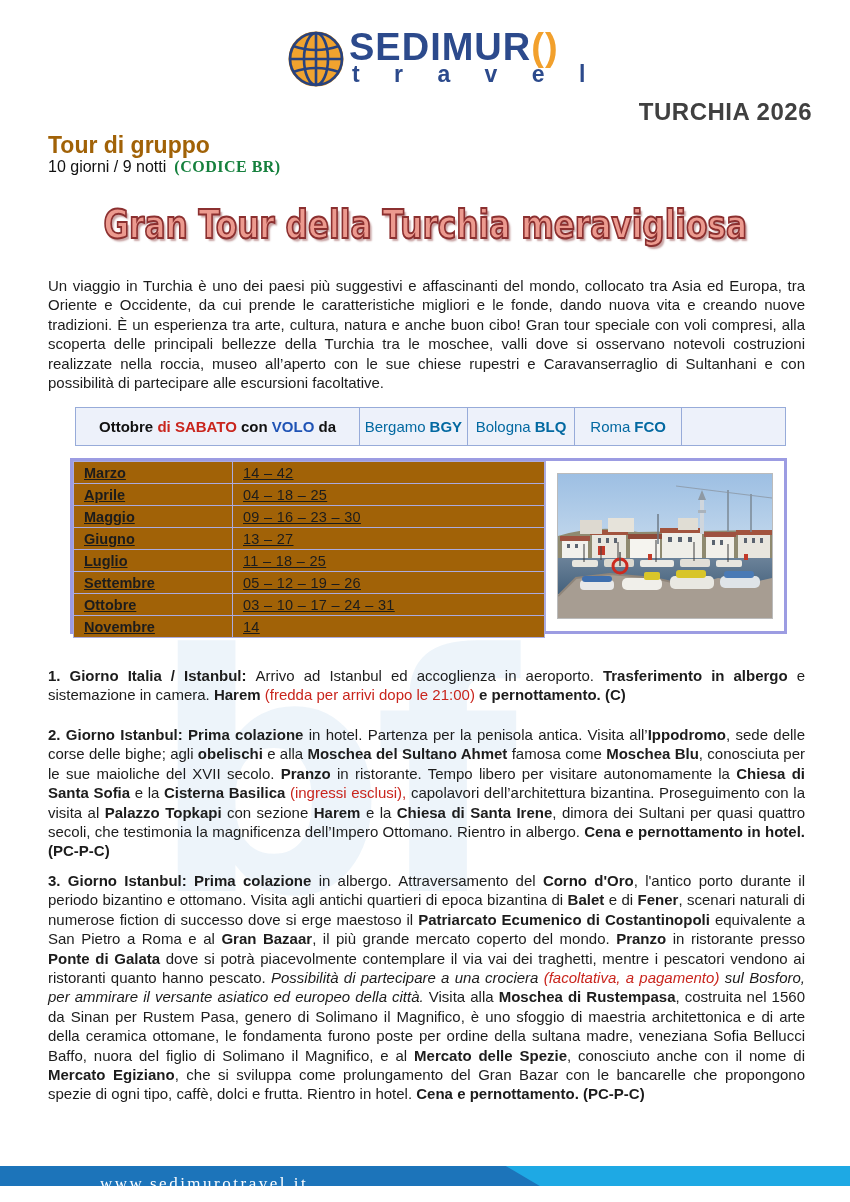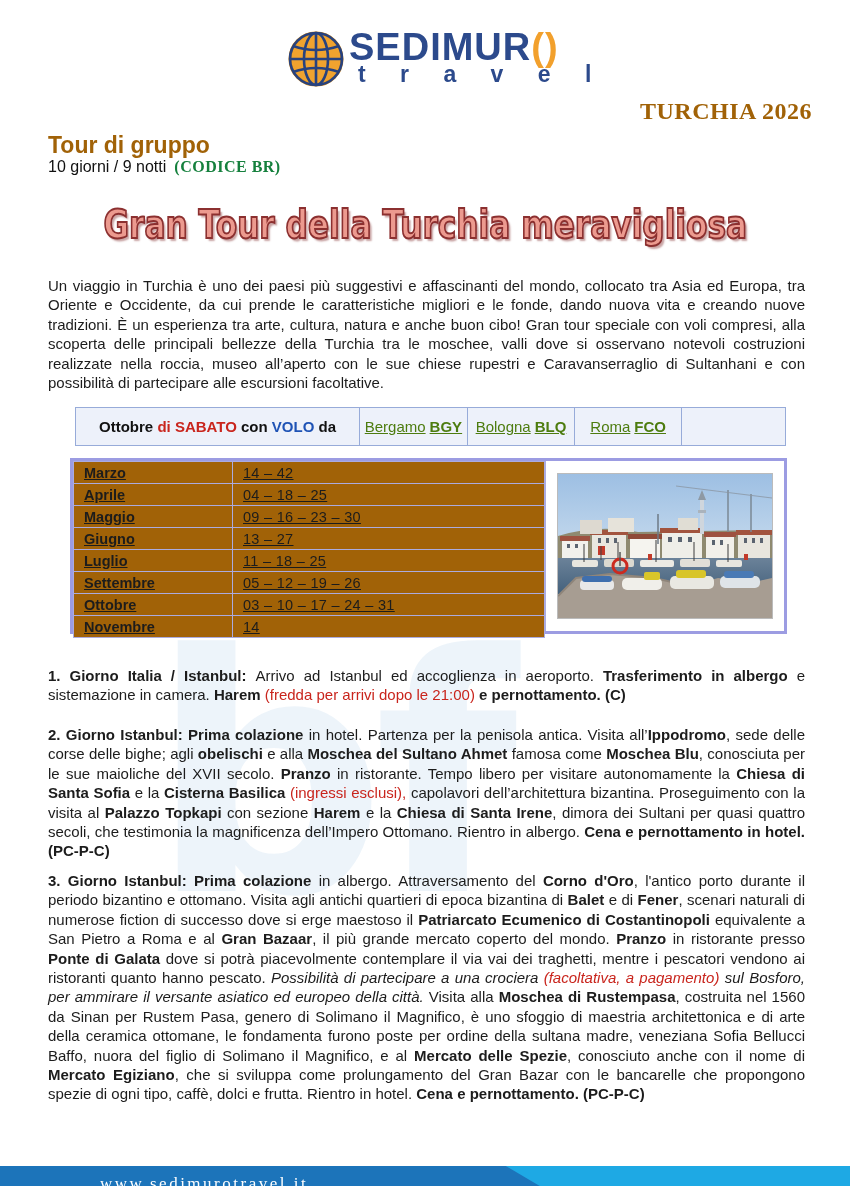--- a/index.html
+++ b/index.html
@@ -5,43 +5,43 @@
   html,body{margin:0;padding:0;background:#ffffff;}
   .page{position:relative;width:850px;height:1202px;background:#fff;overflow:hidden;
         font-family:"Liberation Sans",sans-serif;color:#1c1c1c;}
 
   
   .logo{position:absolute;left:287px;top:28px;height:72px;}
   .globe{position:absolute;left:0;top:2px;}
   .logo-text{margin-left:62px;}
   .logo-line1{font-size:38px;font-weight:700;color:#2c4a8c;letter-spacing:1px;line-height:38px;}
   .logo-line1 .orange{color:#f2a02c;}
-  .logo-line2{font-size:23px;font-weight:700;color:#2c4a8c;letter-spacing:14px;line-height:24px;margin-top:-4px;margin-left:9px;}
-
-  
-  .edition{position:absolute;right:38px;top:98px;font-size:24px;font-weight:700;color:#a16207;letter-spacing:.5px;font-family:Liberation Serif, serif;}
+  .logo-line2{font-size:23px;font-weight:700;color:#2c4a8c;letter-spacing:14px;line-height:24px;margin-top:-4px;margin-left:3px;}
+
+  
+  .edition{position:absolute;right:38px;top:98px;font-size:24px;font-weight:700;color:#404040;letter-spacing:.5px;}
   .tour-type{position:absolute;left:48px;top:132px;font-size:23px;font-weight:700;color:#a16207;}
   .tour-duration{position:absolute;left:48px;top:158px;font-size:16px;color:#111;}
   .tour-duration .code{font-family:"Liberation Serif",serif;font-weight:700;color:#15803d;margin-left:8px;letter-spacing:.5px;}
 
   
   .banner{position:absolute;left:60px;top:194px;width:730px;height:60px;display:flex;align-items:center;justify-content:center;}
   .banner span{display:inline-block;white-space:nowrap;transform:scaleX(.8);
       font-family:"DejaVu Sans",sans-serif;font-weight:700;font-size:39px;color:#ec9a8f;
       -webkit-text-stroke:2px #8c3030;text-shadow:3px 3px 2px rgba(120,30,30,.40);}
 
   
   .intro{position:absolute;left:48px;top:276px;width:757px;margin:0;font-size:15px;line-height:19.4px;text-align:justify;}
 
   
   .dep-header{position:absolute;left:75px;top:407px;width:711px;height:39px;border-collapse:collapse;
       background:#edf1fa;font-size:15px;}
   .dep-header td{border:1px solid #97abd9;text-align:center;vertical-align:middle;}
   .dep-header td.label{width:290px;color:#111;}
-  .dep-header td.airport{width:105px;color:#4d7c0f;text-decoration:underline;}
+  .dep-header td.airport{width:105px;color:#0369a1;}
   .dep-header td.airport b{margin-left:4px;}
 
   
   .months-frame{position:absolute;left:70px;top:458px;width:717px;height:176px;
       border:3px solid #9c9ce2;box-sizing:border-box;display:flex;background:#fff;}
   table.months{border-collapse:collapse;width:472px;background:#a16207;table-layout:fixed;text-decoration:underline;}
   table.months td{border:1px solid #ababdf;height:21px;padding:0 0 0 10px;font-size:14.5px;vertical-align:middle;}
   table.months td.m{width:148px;font-weight:700;}
   table.months td.d{letter-spacing:.3px;}
   .photo-cell{flex:1;display:flex;align-items:center;justify-content:center;border-left:1px solid #ababdf;}

